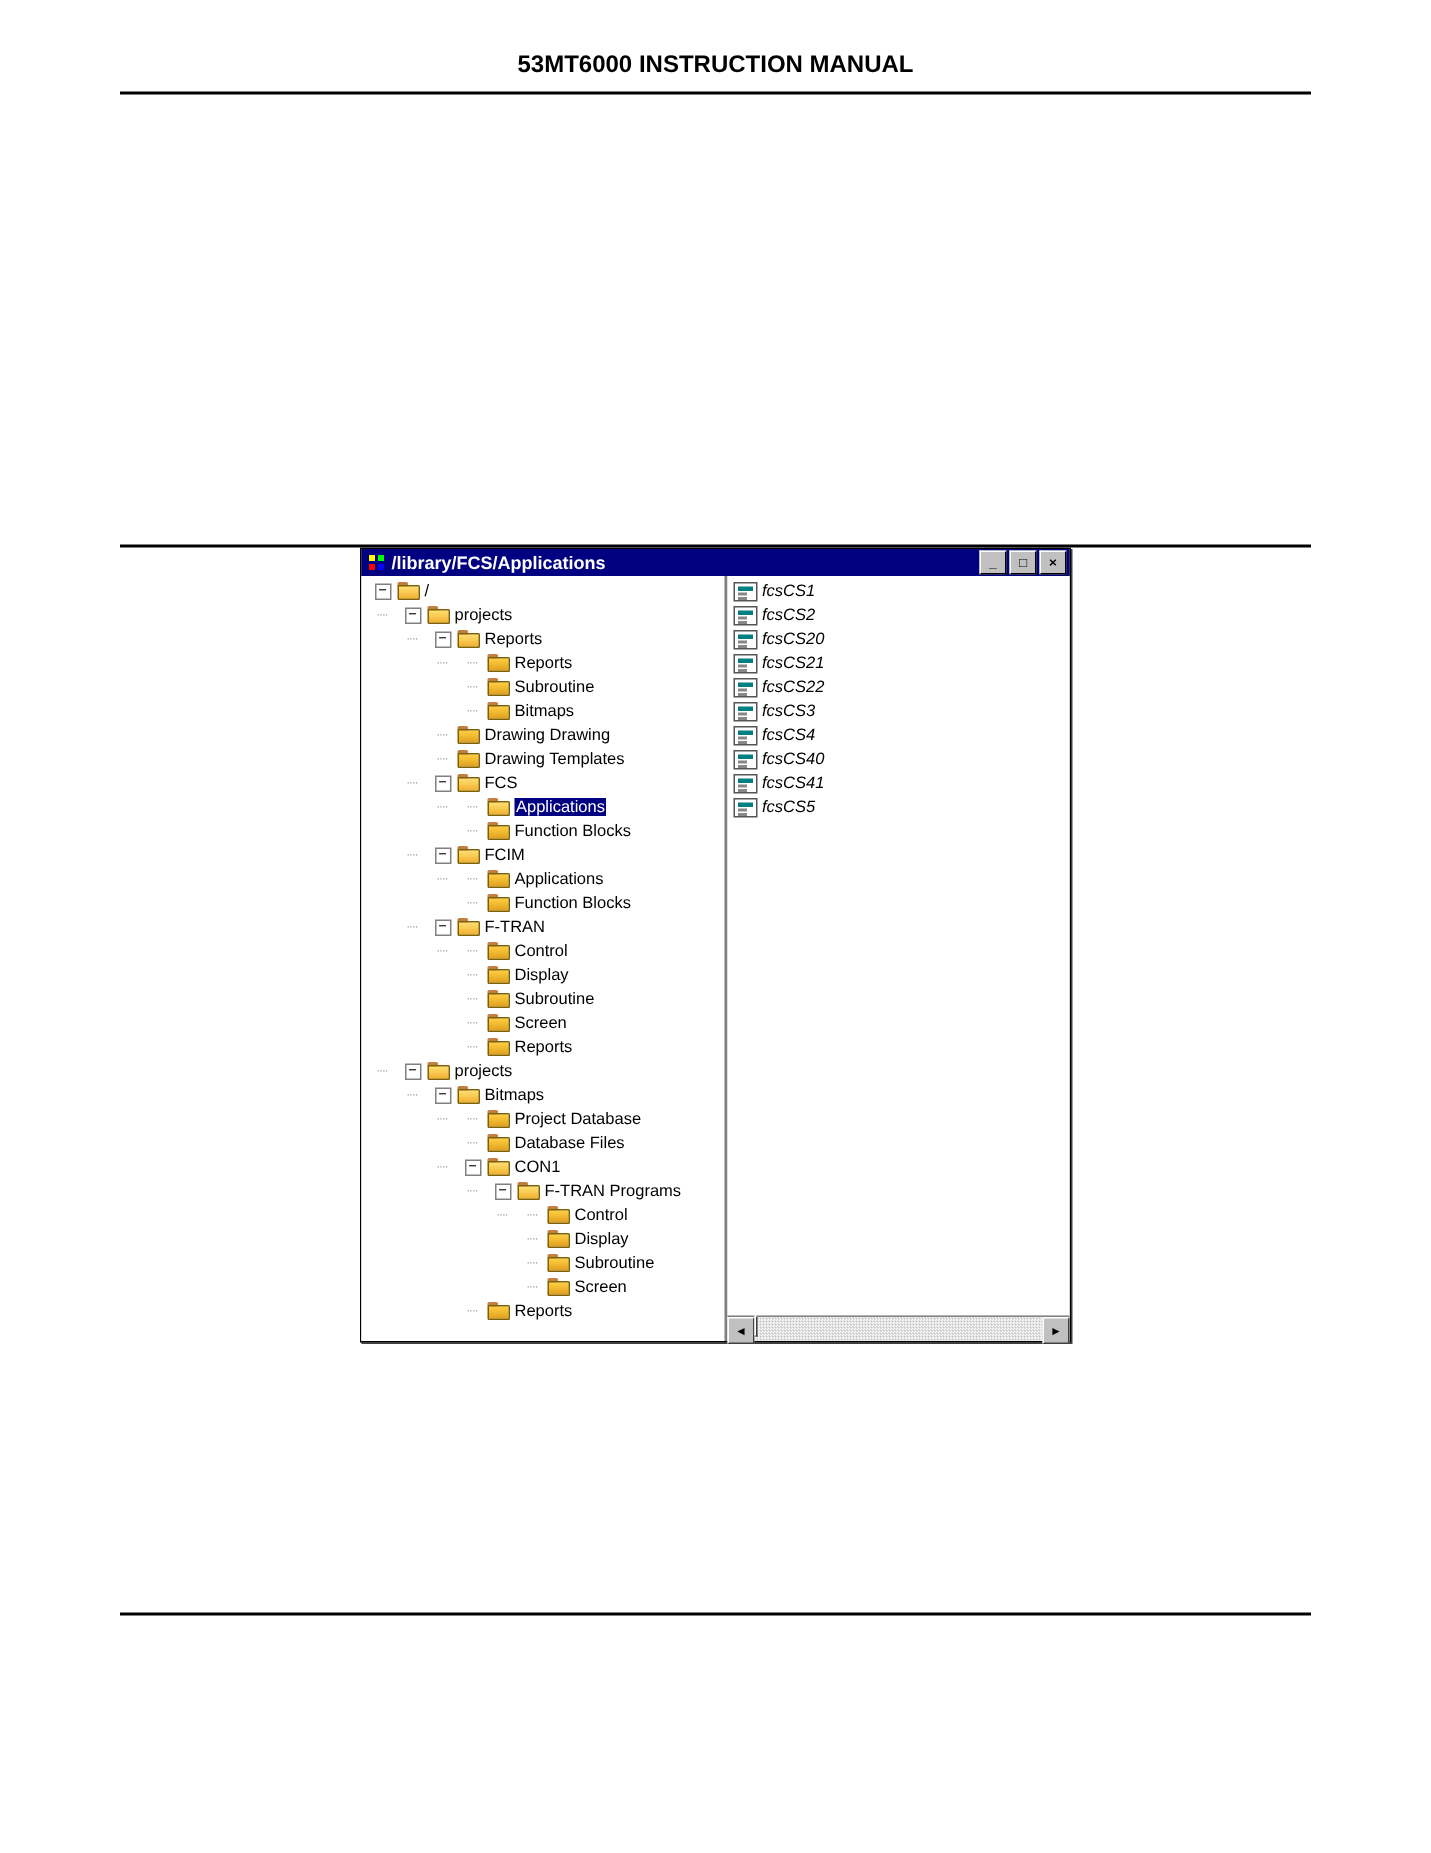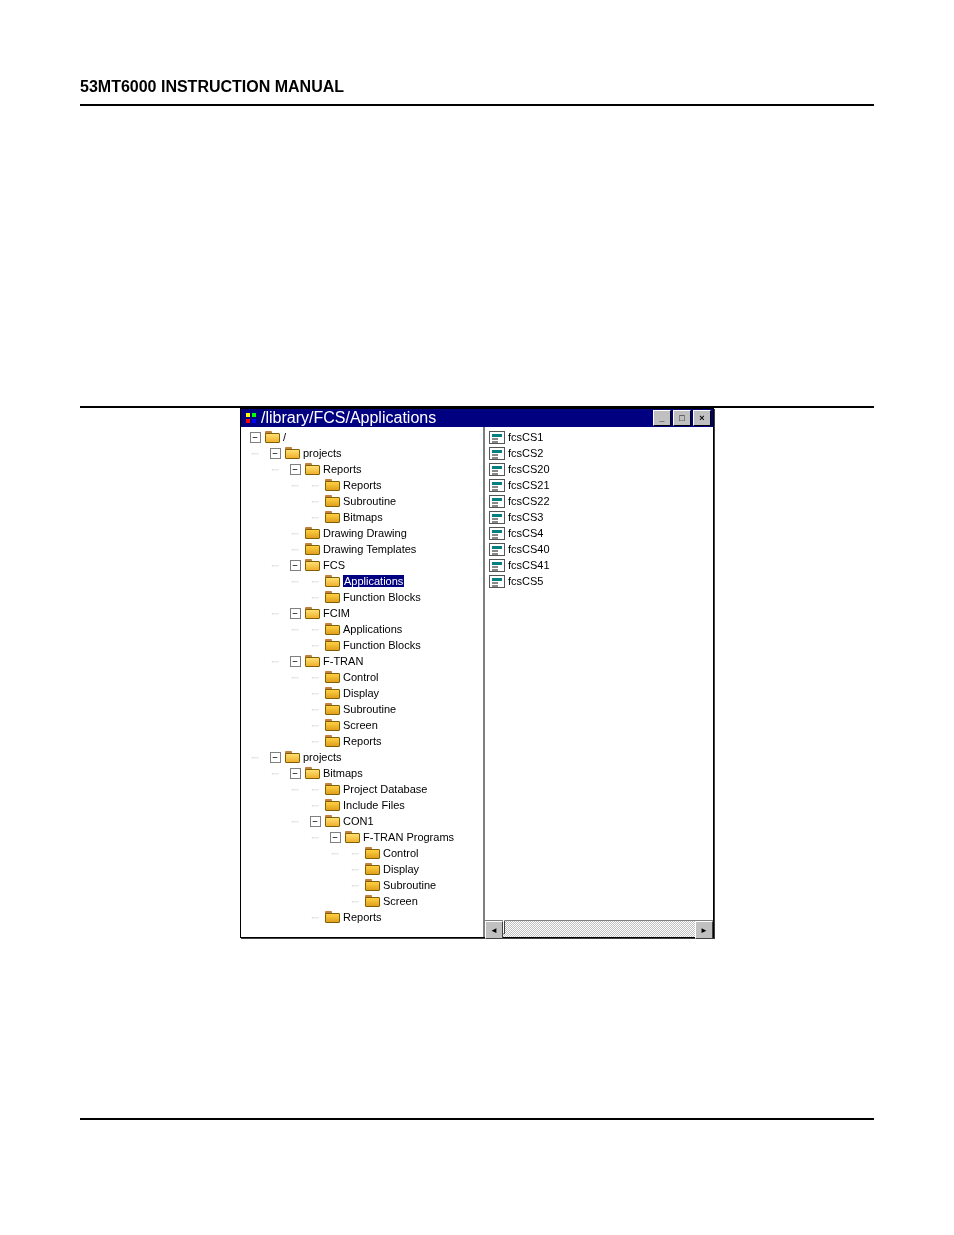--- a/index.html
+++ b/index.html
@@ -11,24 +11,24 @@
   }
   .page {
     width: 954px;
     height: 1235px;
     position: relative;
     background: #fff;
     box-sizing: border-box;
     padding: 35px 80px 50px 80px;
   }
   .page-header {
+    text-align: center;
     font-weight: bold;
     font-size: 16px;
     padding-bottom: 8px;
-    margin-top: 43px;
   }
   .hr-thick { border: none; border-top: 2.5px solid #000; margin: 0; }
   .hr-mid { border: none; border-top: 2px solid #000; margin: 0; }
   .spacer-top { height: 300px; }
 
   
   .win-wrap {
     display: flex;
     justify-content: center;
   }
@@ -48,22 +48,22 @@
     height: 18px;
     padding: 0 2px;
   }
   .title-icon {
     width: 16px; height: 16px;
     display: inline-flex; align-items: center; justify-content: center;
     font-size: 10px;
   }
   .title-text {
     flex: 1;
-    font-weight: normal;
-    font-size: 16px;
+    font-weight: bold;
+    font-size: 12px;
     padding-left: 2px;
     white-space: nowrap; overflow: hidden;
   }
   .win-btn {
     width: 16px; height: 14px;
     background: #c0c0c0;
     border-top: 1px solid #fff; border-left: 1px solid #fff;
     border-right: 1px solid #000; border-bottom: 1px solid #000;
     margin-left: 2px;
     display: inline-flex; align-items: center; justify-content: center;
@@ -86,20 +86,21 @@
     flex: 1;
     position: relative;
     background: #fff;
     display: flex;
     flex-direction: column;
   }
   .list-content {
     flex: 1;
     padding: 2px 4px;
     overflow: hidden;
+    font-style: italic;
   }
   .list-item {
     display: flex; align-items: center;
     height: 16px;
     gap: 3px;
     cursor: default;
     white-space: nowrap;
   }
   .doc-icon {
     width: 16px; height: 13px;
@@ -438,21 +439,21 @@
                 <span class="tw dots">⋅⋅⋅⋅</span>
               <span class="folder-icon"></span>
               <span class="node-label">Project Database</span>
             </div>
             <div class="tree-row">
               <span class="tw"></span>
                 <span class="tw"></span>
                 <span class="tw"></span>
                 <span class="tw dots">⋅⋅⋅⋅</span>
               <span class="folder-icon"></span>
-              <span class="node-label">Include Files</span>
+              <span class="node-label">Database Files</span>
             </div>
             <div class="tree-row">
               <span class="tw"></span>
                 <span class="tw"></span>
                 <span class="tw dots">⋅⋅⋅⋅</span>
               <span class="tw">
                   <span class="expander">−</span>
                 </span>
               <span class="folder-icon open"></span>
               <span class="node-label">CON1</span>

